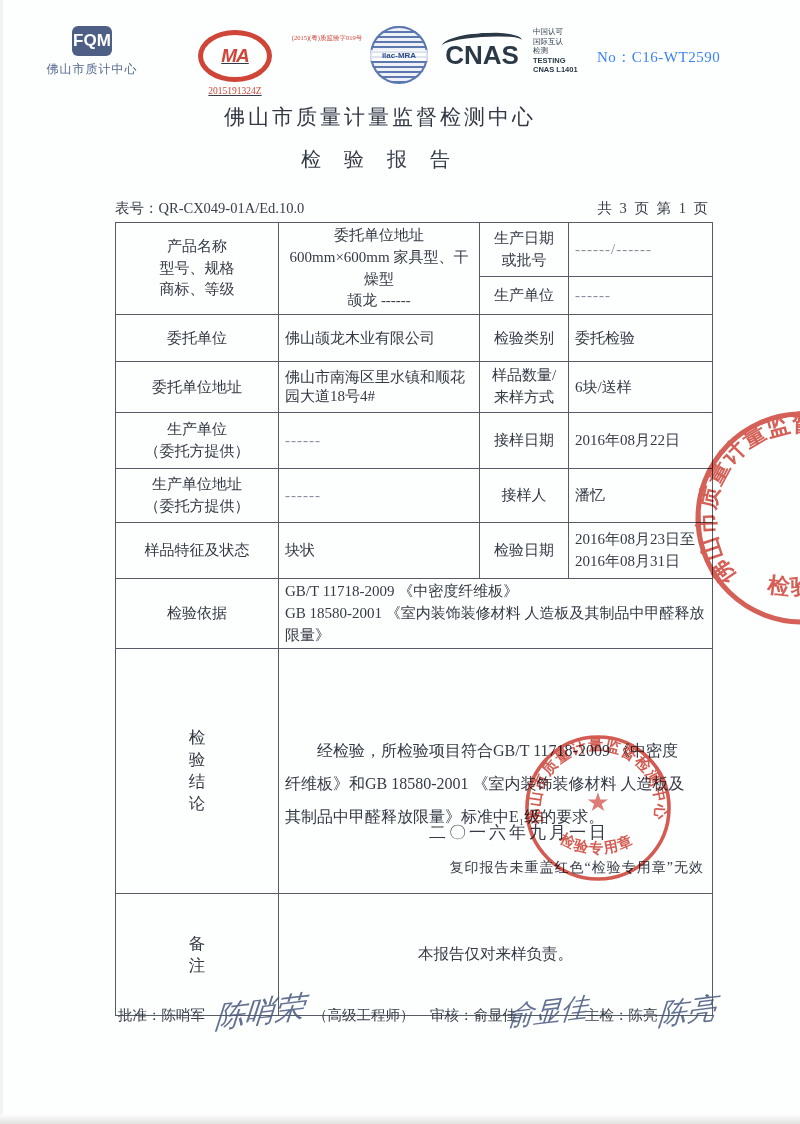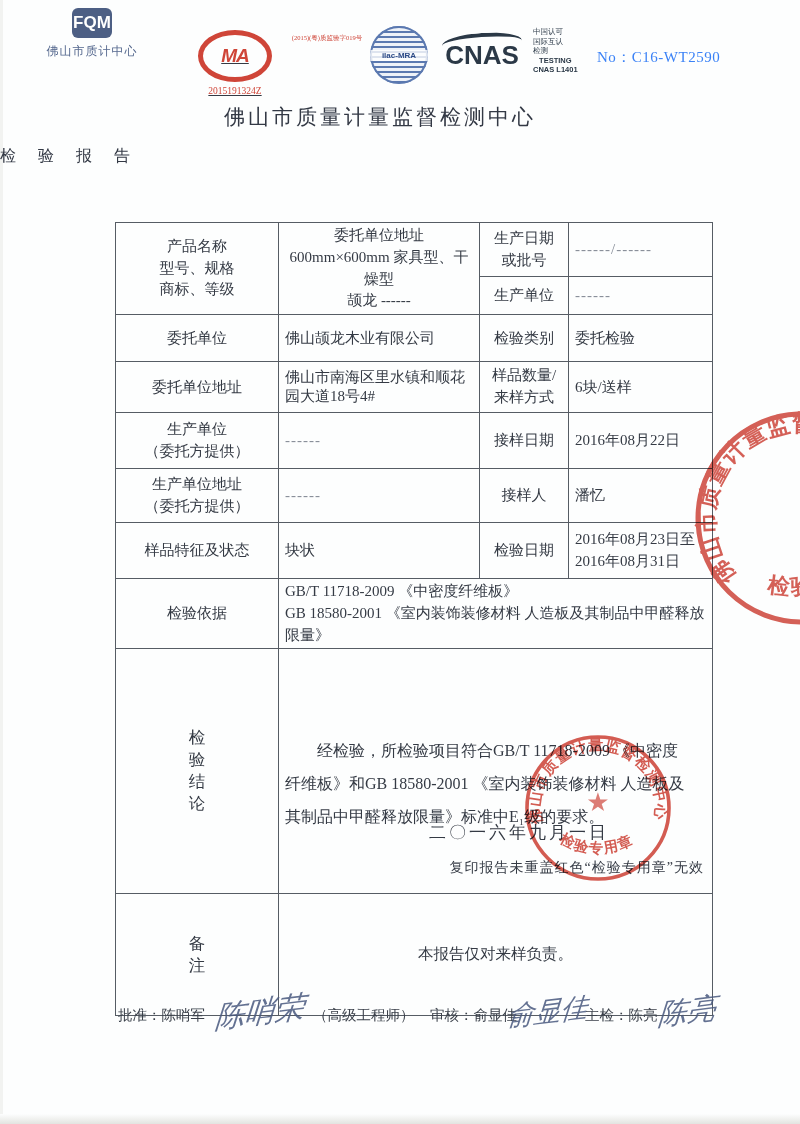--- a/index.html
+++ b/index.html
@@ -4,21 +4,21 @@
 <style>
   html,body{margin:0;padding:0;}
   body{width:800px;height:1124px;overflow:hidden;background:#e9e9e7;}
   .page{position:relative;width:800px;height:1124px;background:#fdfefe;overflow:hidden;
         font-family:"Liberation Serif","DejaVu Serif",serif;color:#343a44;}
   .page::after{content:"";position:absolute;left:0;right:0;bottom:0;height:10px;
         background:linear-gradient(180deg,#fdfefe,#e3e4e0);}
   .page::before{content:"";position:absolute;left:0;top:0;bottom:0;width:3px;background:#f2f3f1;}
 
   
-  .logo-fqm{position:absolute;left:42px;top:8px;width:100px;text-align:center;}
+  .logo-fqm{position:absolute;left:42px;top:26px;width:100px;text-align:center;}
   .logo-fqm .box{width:40px;height:30px;margin:0 auto;background:#4d5f84;border-radius:6px;
         color:#fff;font-weight:bold;font-size:17px;line-height:30px;font-family:"Liberation Sans",sans-serif;}
   .logo-fqm .cap{margin-top:5px;font-size:12px;color:#55688e;letter-spacing:1px;}
 
   .logo-oval{position:absolute;top:30px;width:74px;text-align:center;}
   .logo-oval .oval{width:64px;height:42px;margin:0 auto;border:5px solid #cf4538;border-radius:50%;
         color:#cf4538;font-weight:bold;font-style:italic;font-size:19px;line-height:42px;
         font-family:"Liberation Sans",sans-serif;letter-spacing:-1px;}
   .logo-cma{left:198px;text-decoration:underline;}
   .logo-cal{left:290px;}
@@ -32,28 +32,28 @@
         color:#2c4a86;font-size:8px;font-weight:bold;text-align:center;line-height:11px;
         font-family:"Liberation Sans",sans-serif;}
 
   .logo-cnas{position:absolute;left:438px;top:40px;width:88px;text-align:center;}
   .logo-cnas .word{font-family:"Liberation Sans",sans-serif;font-weight:bold;font-size:26px;
         color:#2b3947;letter-spacing:0px;}
   .logo-cnas .swoosh{position:absolute;left:4px;top:-7px;width:80px;height:16px;
         border-top:4px solid #2b3947;border-radius:50%;transform:rotate(-4deg);}
   .cnas-cap{position:absolute;left:533px;top:27px;font-size:7.5px;line-height:9.5px;color:#2b3947;
         font-family:"Liberation Sans",sans-serif;}
-  .cnas-cap .b{font-weight:bold;text-align:center;}
+  .cnas-cap .b{font-weight:bold;}
 
   .report-no{position:absolute;left:597px;top:48px;font-size:15px;color:#3b82f6;letter-spacing:.5px;}
 
   .org-title{position:absolute;left:0;top:103px;width:760px;text-align:center;
         font-size:21px;font-weight:500;letter-spacing:3px;color:#333945;}
-  .report-title{position:absolute;left:0;top:146px;width:760px;text-align:left;
-        font-size:16px;font-weight:500;letter-spacing:9px;color:#333945;}
+  .report-title{position:absolute;left:0;top:146px;width:760px;text-align:center;
+        font-size:20px;font-weight:500;letter-spacing:9px;color:#333945;}
 
   .meta-row{position:absolute;left:115px;top:199px;width:597px;font-size:14.5px;color:#3a404a;}
   .meta-row .pages{position:absolute;right:2px;top:0;letter-spacing:2px;}
 
   
   table.report{position:absolute;left:115px;top:222px;width:597px;border-collapse:collapse;
         table-layout:fixed;font-size:15px;color:#343a44;font-family:Liberation Serif, serif;}
   table.report td{border:1.6px solid #565c64;padding:2px 6px;vertical-align:middle;}
   td.lab{text-align:center;padding:2px 2px;}
   td.val{text-align:left;padding-left:9px;}
@@ -112,20 +112,24 @@
     <div>检测</div>
     <div class="b">TESTING</div>
     <div class="b">CNAS L1401</div>
   </div>
 
   <div class="report-no"><span>No：</span><span>C16-WT2590</span></div>
 
   <div class="org-title">佛山市质量计量监督检测中心</div>
   <div class="report-title">检  验  报  告</div>
 
+  <div class="meta-row">
+    <span><span>表号：</span><span>QR-CX049-01A/Ed.10.0</span></span>
+    <span class="pages">共 3 页  第 1 页</span>
+  </div>
 
   <table class="report">
     <colgroup>
         <col style="width:163px">
         <col style="width:201px">
         <col style="width:89px">
         <col style="width:144px">
       </colgroup>
     <tbody>
         <tr style="height:52px">

